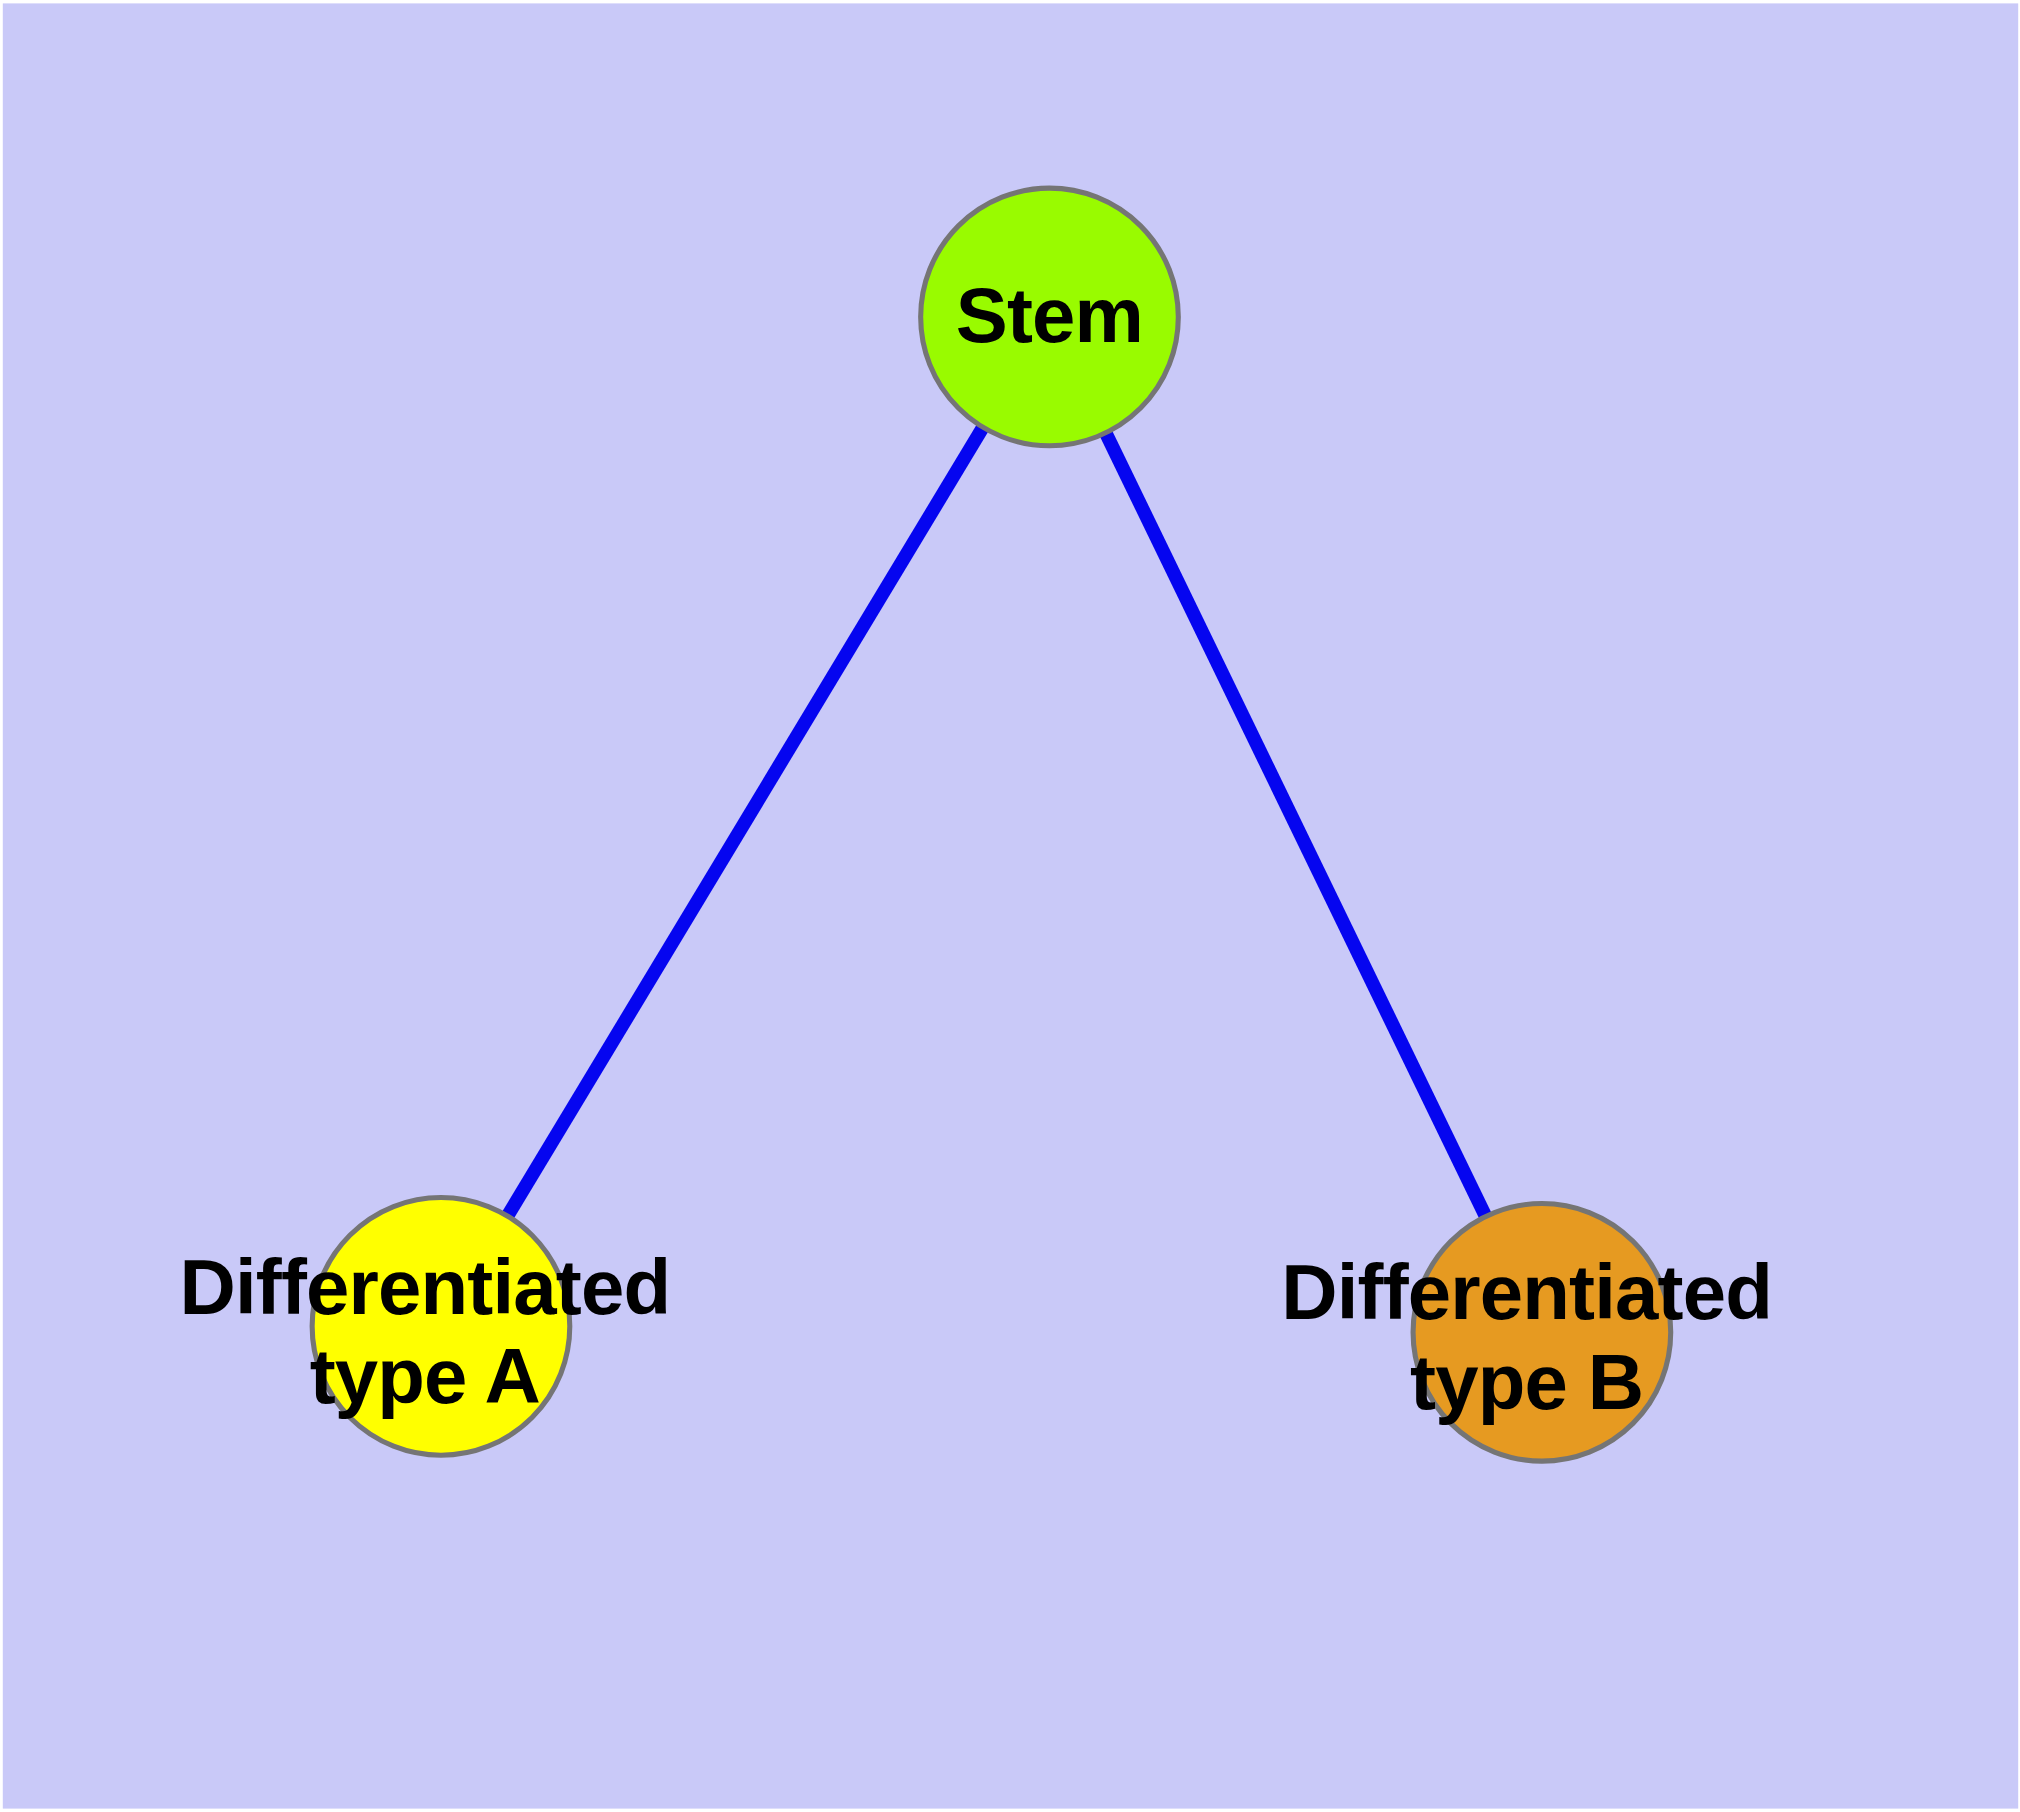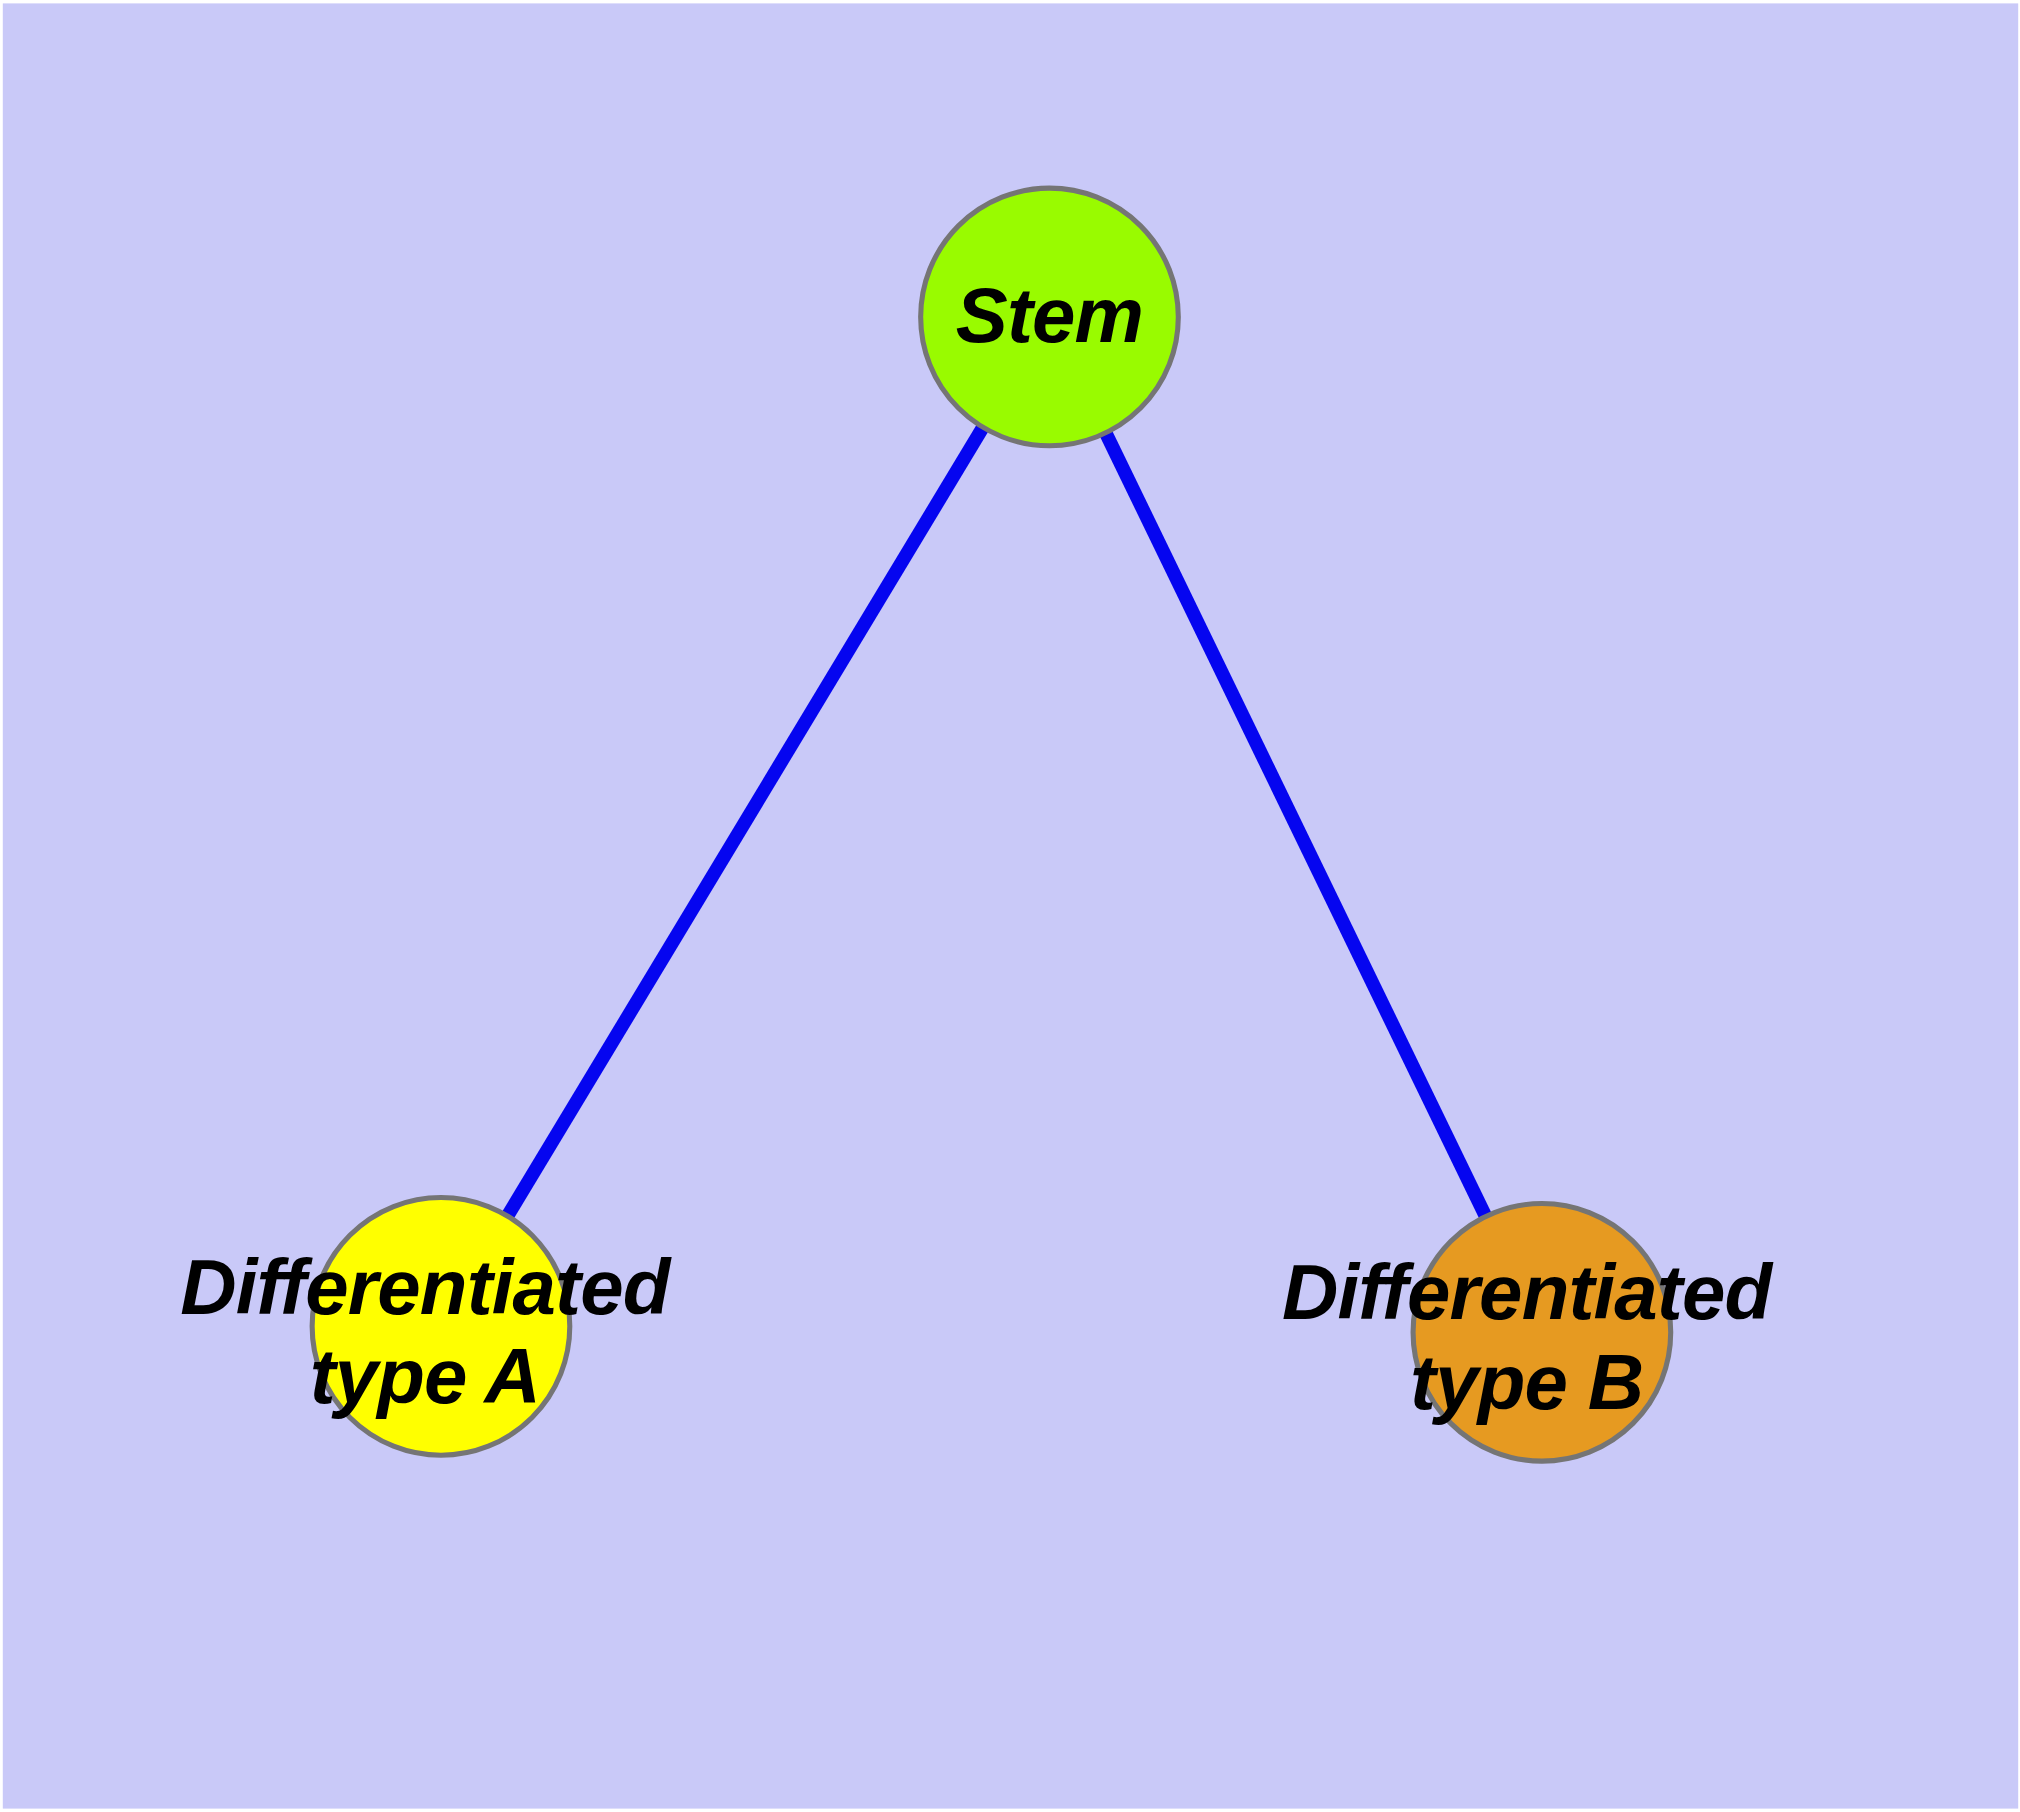--- a/index.html
+++ b/index.html
@@ -4,21 +4,20 @@
 <style>
   html, body {
     margin: 0;
     padding: 0;
     background: #ffffff;
   }
   .diagram-wrap {
     width: 2021px;
     height: 1812px;
     position: relative;
-    font-style: italic;
   }
   svg {
     display: block;
   }
   .node-label {
     font-family: "Liberation Sans", sans-serif;
     font-weight: bold;
     font-size: 92px;
     letter-spacing: -1px;
     text-anchor: middle;

